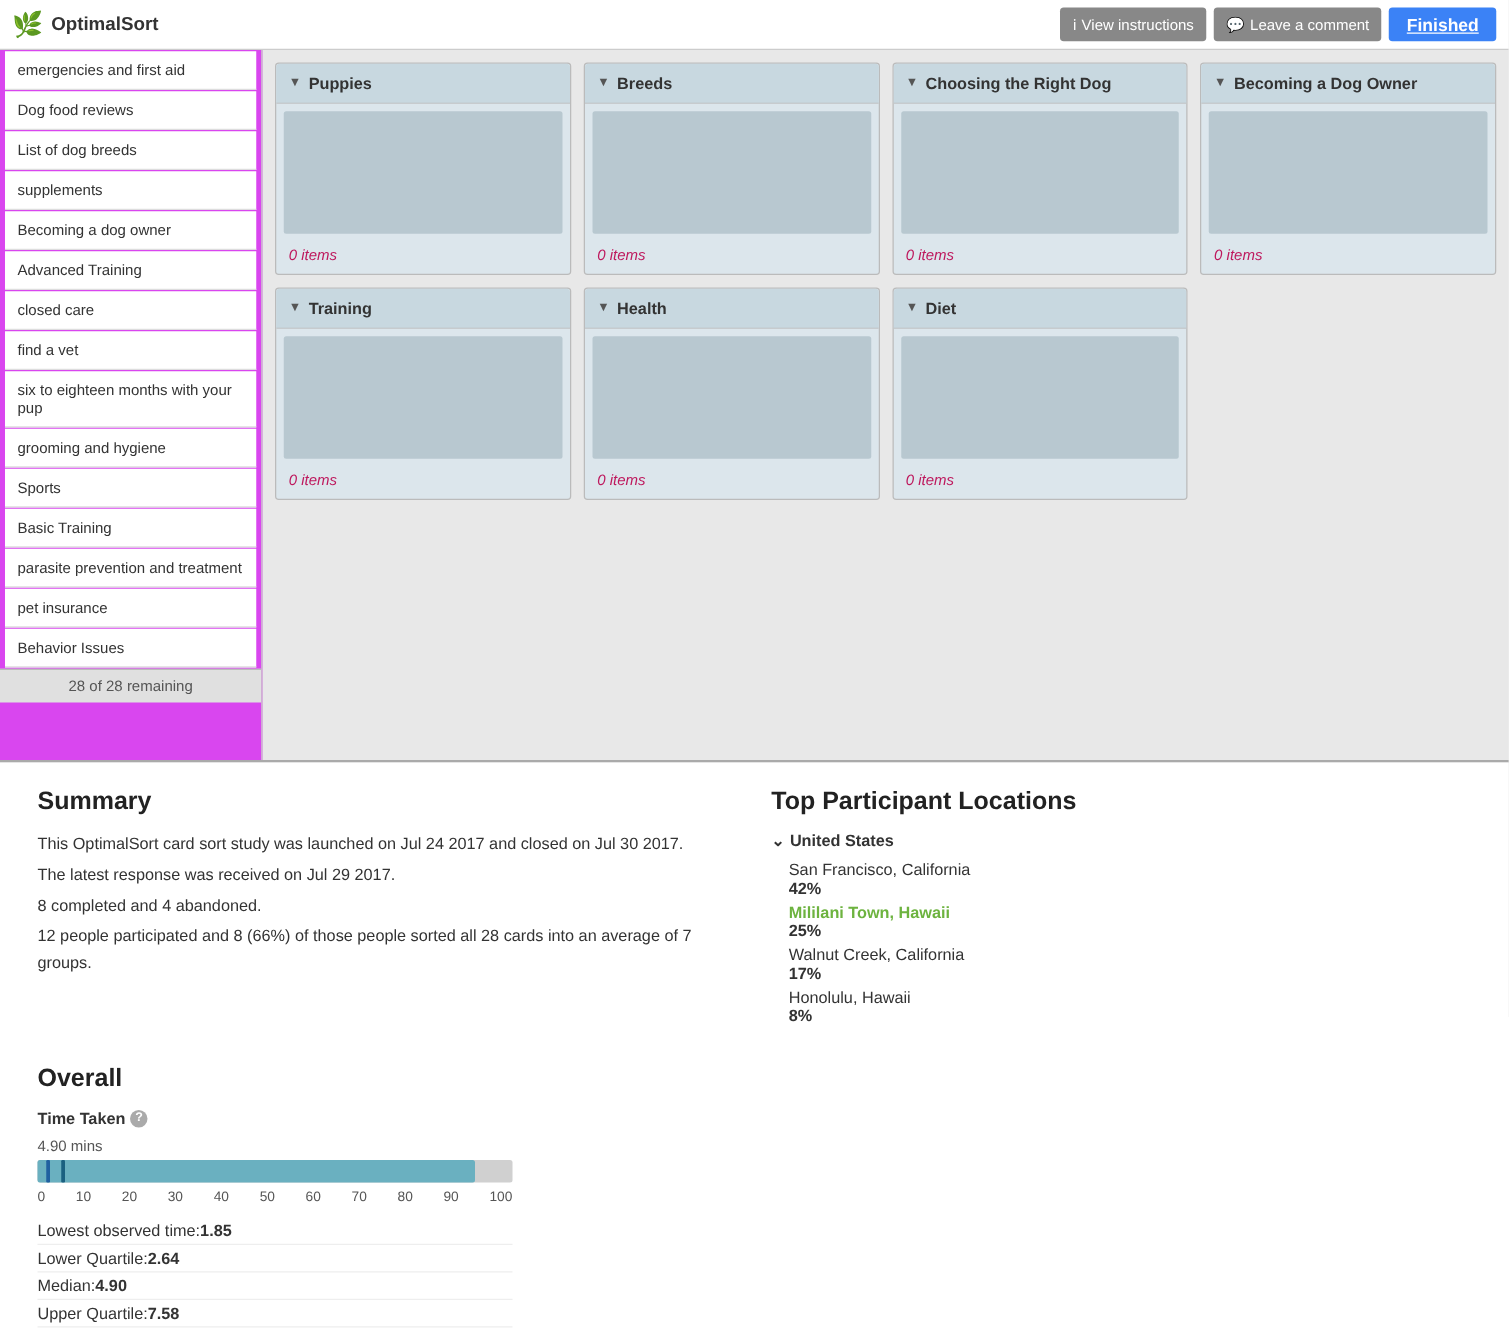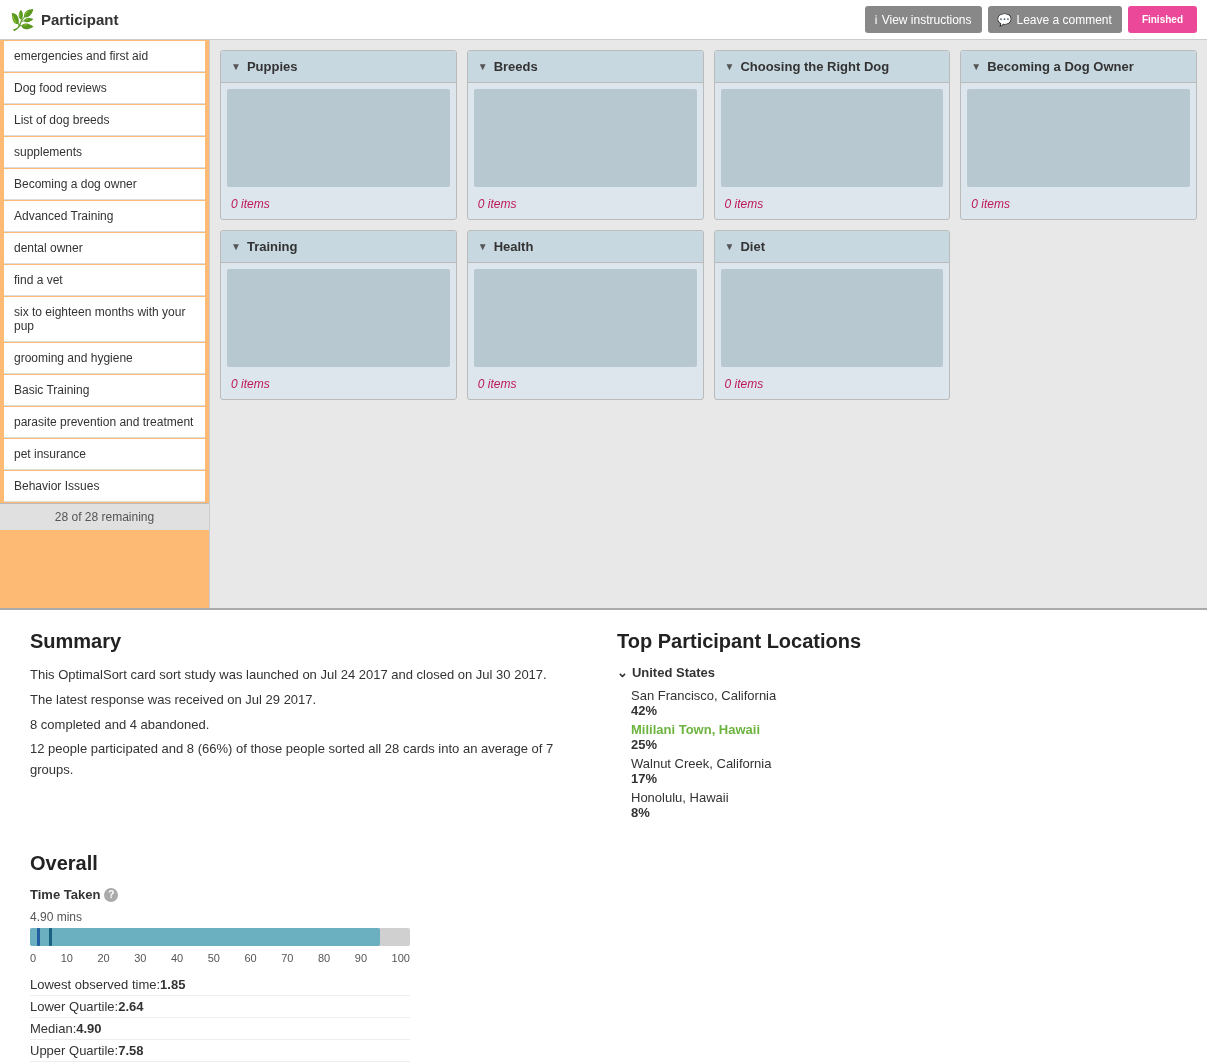--- a/index.html
+++ b/index.html
@@ -12,32 +12,32 @@
     }
     .logo { display: flex; align-items: center; gap: 6px; font-size: 15px; font-weight: bold; color: #333; }
     .logo-icon { color: #6db33f; font-size: 20px; }
     .header-buttons { display: flex; gap: 6px; }
     .btn-instructions, .btn-comment {
       display: flex; align-items: center; gap: 4px;
       background: #888; color: #fff; border: none; padding: 5px 10px;
       border-radius: 3px; cursor: pointer; font-size: 12px;
     }
     .btn-finished {
-      background: #ec4899; color: #fff; border: none; padding: 5px 14px;
-      border-radius: 3px; cursor: pointer; font-size: 10px; font-weight: bold;
+      background: #3b82f6; color: #fff; border: none; padding: 5px 14px;
+      border-radius: 3px; cursor: pointer; font-size: 14px; font-weight: bold; text-decoration: underline;
     }
 
     
     .main-area {
       display: flex; height: 570px; background: #e8e8e8; border-bottom: 2px solid #aaa;
     }
 
     
     .sidebar {
-      width: 210px; background: #fdba74; border-right: 1px solid #ccc;
+      width: 210px; background: #d946ef; border-right: 1px solid #ccc;
       overflow-y: auto; flex-shrink: 0;
     }
     .sidebar-item {
       padding: 8px 10px; border-bottom: 1px solid #ddd; background: #fff;
       margin: 1px 4px; font-size: 12px; cursor: grab;
     }
     .sidebar-footer {
       position: sticky; bottom: 0; background: #e0e0e0;
       text-align: center; padding: 6px; font-size: 12px; color: #555;
       border-top: 1px solid #bbb;
@@ -128,21 +128,21 @@
       font-size: 13px; border-bottom: 1px solid #eee; width: 380px;
     }
     .stats-row .val { font-weight: bold; }
   </style>
 </head>
 <body>
 
 <div class="header">
   <div class="logo">
     <span class="logo-icon">🌿</span>
-    <span>Participant</span>
+    <span>OptimalSort</span>
   </div>
   <div class="header-buttons">
     <button class="btn-instructions">
       <span>ℹ</span>
       <span>View instructions</span>
     </button>
     <button class="btn-comment">
       <span>💬</span>
       <span>Leave a comment</span>
     </button>
@@ -152,24 +152,25 @@
 
 <div class="main-area">
 
   <div class="sidebar">
     <div class="sidebar-item">emergencies and first aid</div>
     <div class="sidebar-item">Dog food reviews</div>
     <div class="sidebar-item">List of dog breeds</div>
     <div class="sidebar-item">supplements</div>
     <div class="sidebar-item">Becoming a dog owner</div>
     <div class="sidebar-item">Advanced Training</div>
-    <div class="sidebar-item">dental owner</div>
+    <div class="sidebar-item">closed care</div>
     <div class="sidebar-item">find a vet</div>
     <div class="sidebar-item">six to eighteen months with your pup</div>
     <div class="sidebar-item">grooming and hygiene</div>
+    <div class="sidebar-item">Sports</div>
     <div class="sidebar-item">Basic Training</div>
     <div class="sidebar-item">parasite prevention and treatment</div>
     <div class="sidebar-item">pet insurance</div>
     <div class="sidebar-item">Behavior Issues</div>
     <div class="sidebar-footer">28 of 28 remaining</div>
   </div>
 
   <div class="card-area">
 
     <div class="card">

